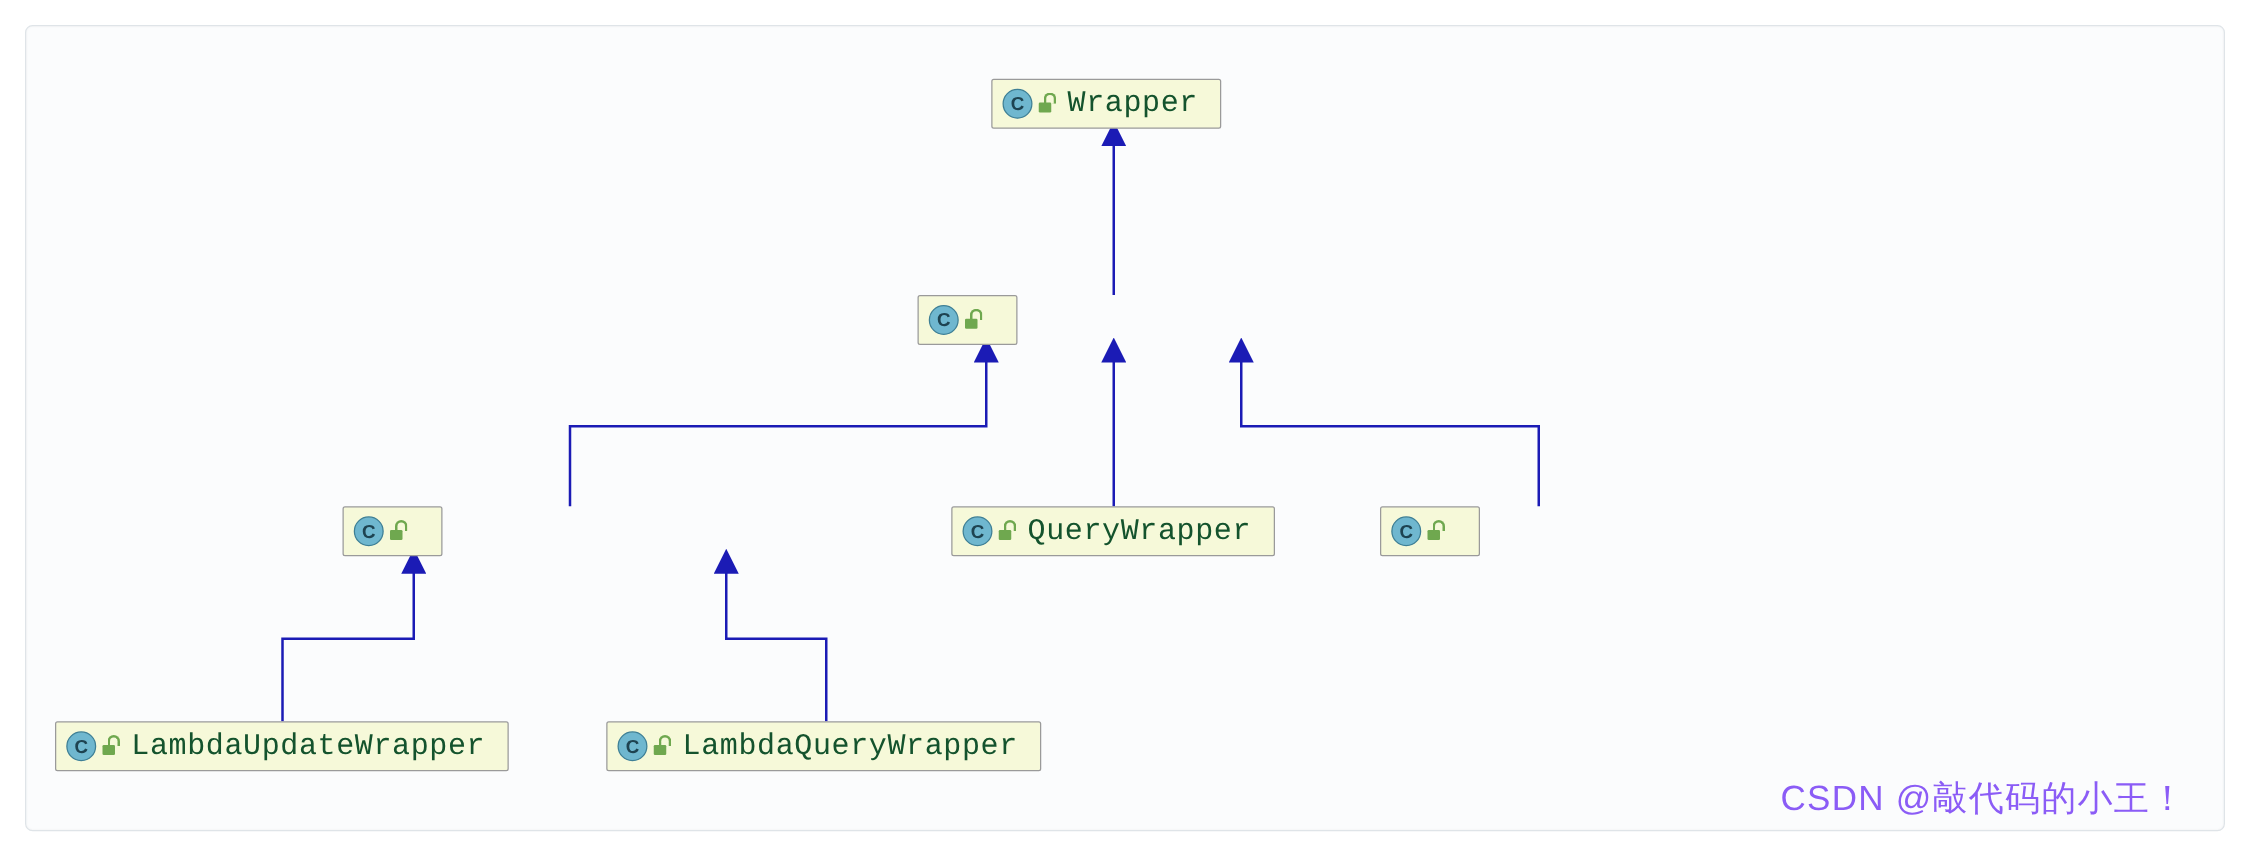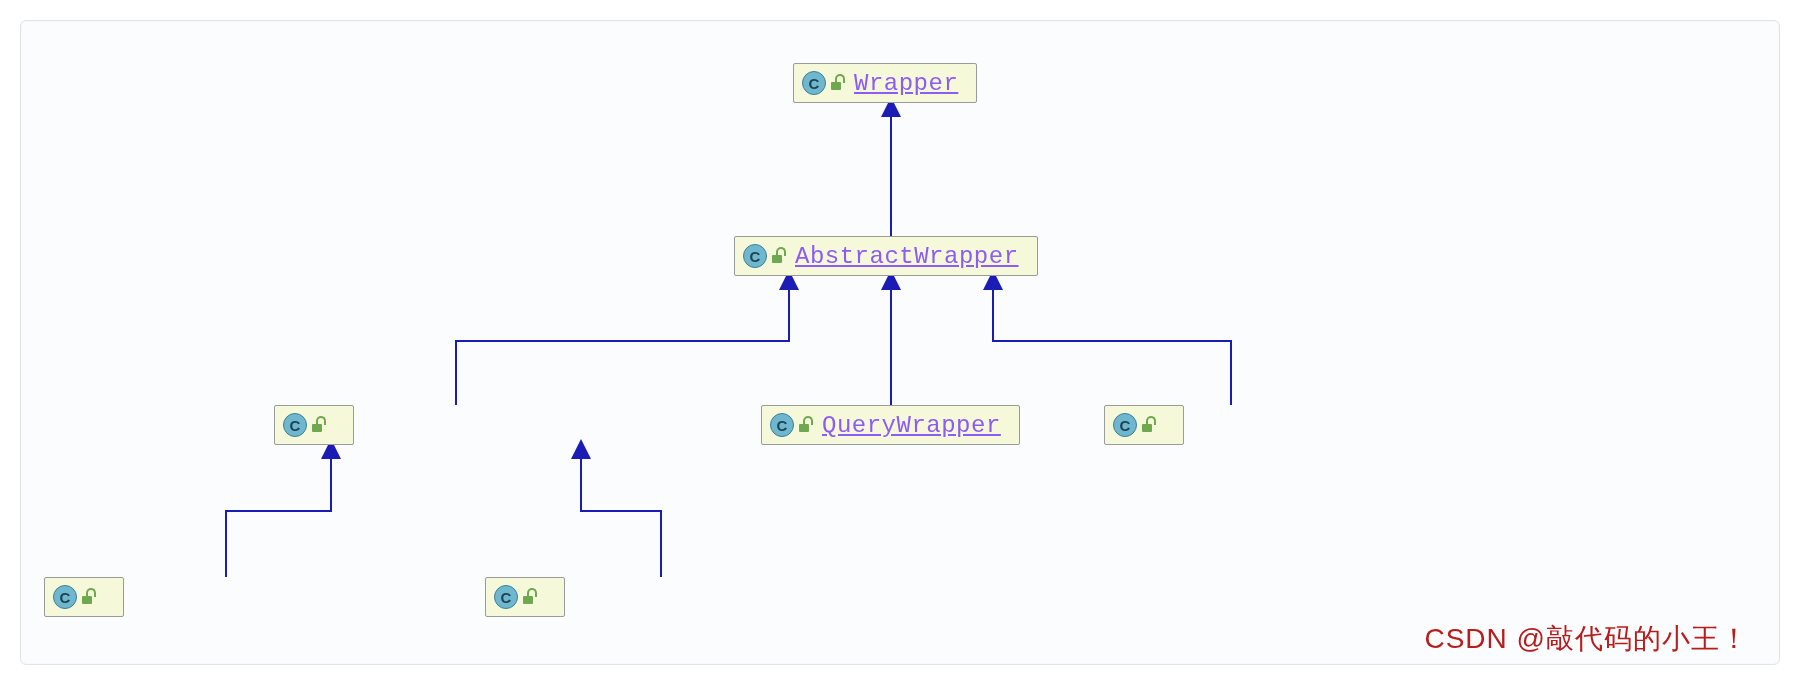--- a/index.html
+++ b/index.html
@@ -70,37 +70,36 @@
     left: 5px;
     width: 6px;
     height: 7px;
     border: 2px solid #6fa84f;
     border-bottom: none;
     border-radius: 6px 6px 0 0;
     background: transparent;
   }
   .node .label {
     font-size: 24px;
-    color: #8b5cf6;
+    color: #14532d;
     letter-spacing: 0.5px;
-    text-decoration: underline;
   }
   svg.arrows {
     position: absolute;
     top: 0;
     left: 0;
     width: 100%;
     height: 100%;
     pointer-events: none;
   }
   .watermark {
     position: absolute;
     bottom: 6px;
     right: 30px;
-    color: #b91c1c;
+    color: #8b5cf6;
     font-family: "PingFang SC", "Microsoft YaHei", sans-serif;
     font-size: 28px;
     letter-spacing: 1px;
     pointer-events: none;
   }
 </style>
 </head>
 <body>
 
 <div class="canvas">
@@ -127,21 +126,20 @@
 
   <div class="node" style="left:772px; top:42px;">
     <span class="icon-c">C</span>
     <span class="lock open"></span>
     <span class="label">Wrapper</span>
   </div>
 
   <div class="node" style="left:713px; top:215px;">
     <span class="icon-c">C</span>
     <span class="lock open"></span>
-    <span class="label">AbstractWrapper</span>
   </div>
 
   <div class="node" style="left:253px; top:384px;">
     <span class="icon-c">C</span>
     <span class="lock open"></span>
   </div>
 
   <div class="node" style="left:740px; top:384px;">
     <span class="icon-c">C</span>
     <span class="lock open"></span>
@@ -149,21 +147,23 @@
   </div>
 
   <div class="node" style="left:1083px; top:384px;">
     <span class="icon-c">C</span>
     <span class="lock open"></span>
   </div>
 
   <div class="node" style="left:23px; top:556px;">
     <span class="icon-c">C</span>
     <span class="lock open"></span>
+    <span class="label">LambdaUpdateWrapper</span>
   </div>
 
   <div class="node" style="left:464px; top:556px;">
     <span class="icon-c">C</span>
     <span class="lock open"></span>
+    <span class="label">LambdaQueryWrapper</span>
   </div>
 
   <div class="watermark">CSDN @敲代码的小王！</div>
 </div>
 
 </body></html>

